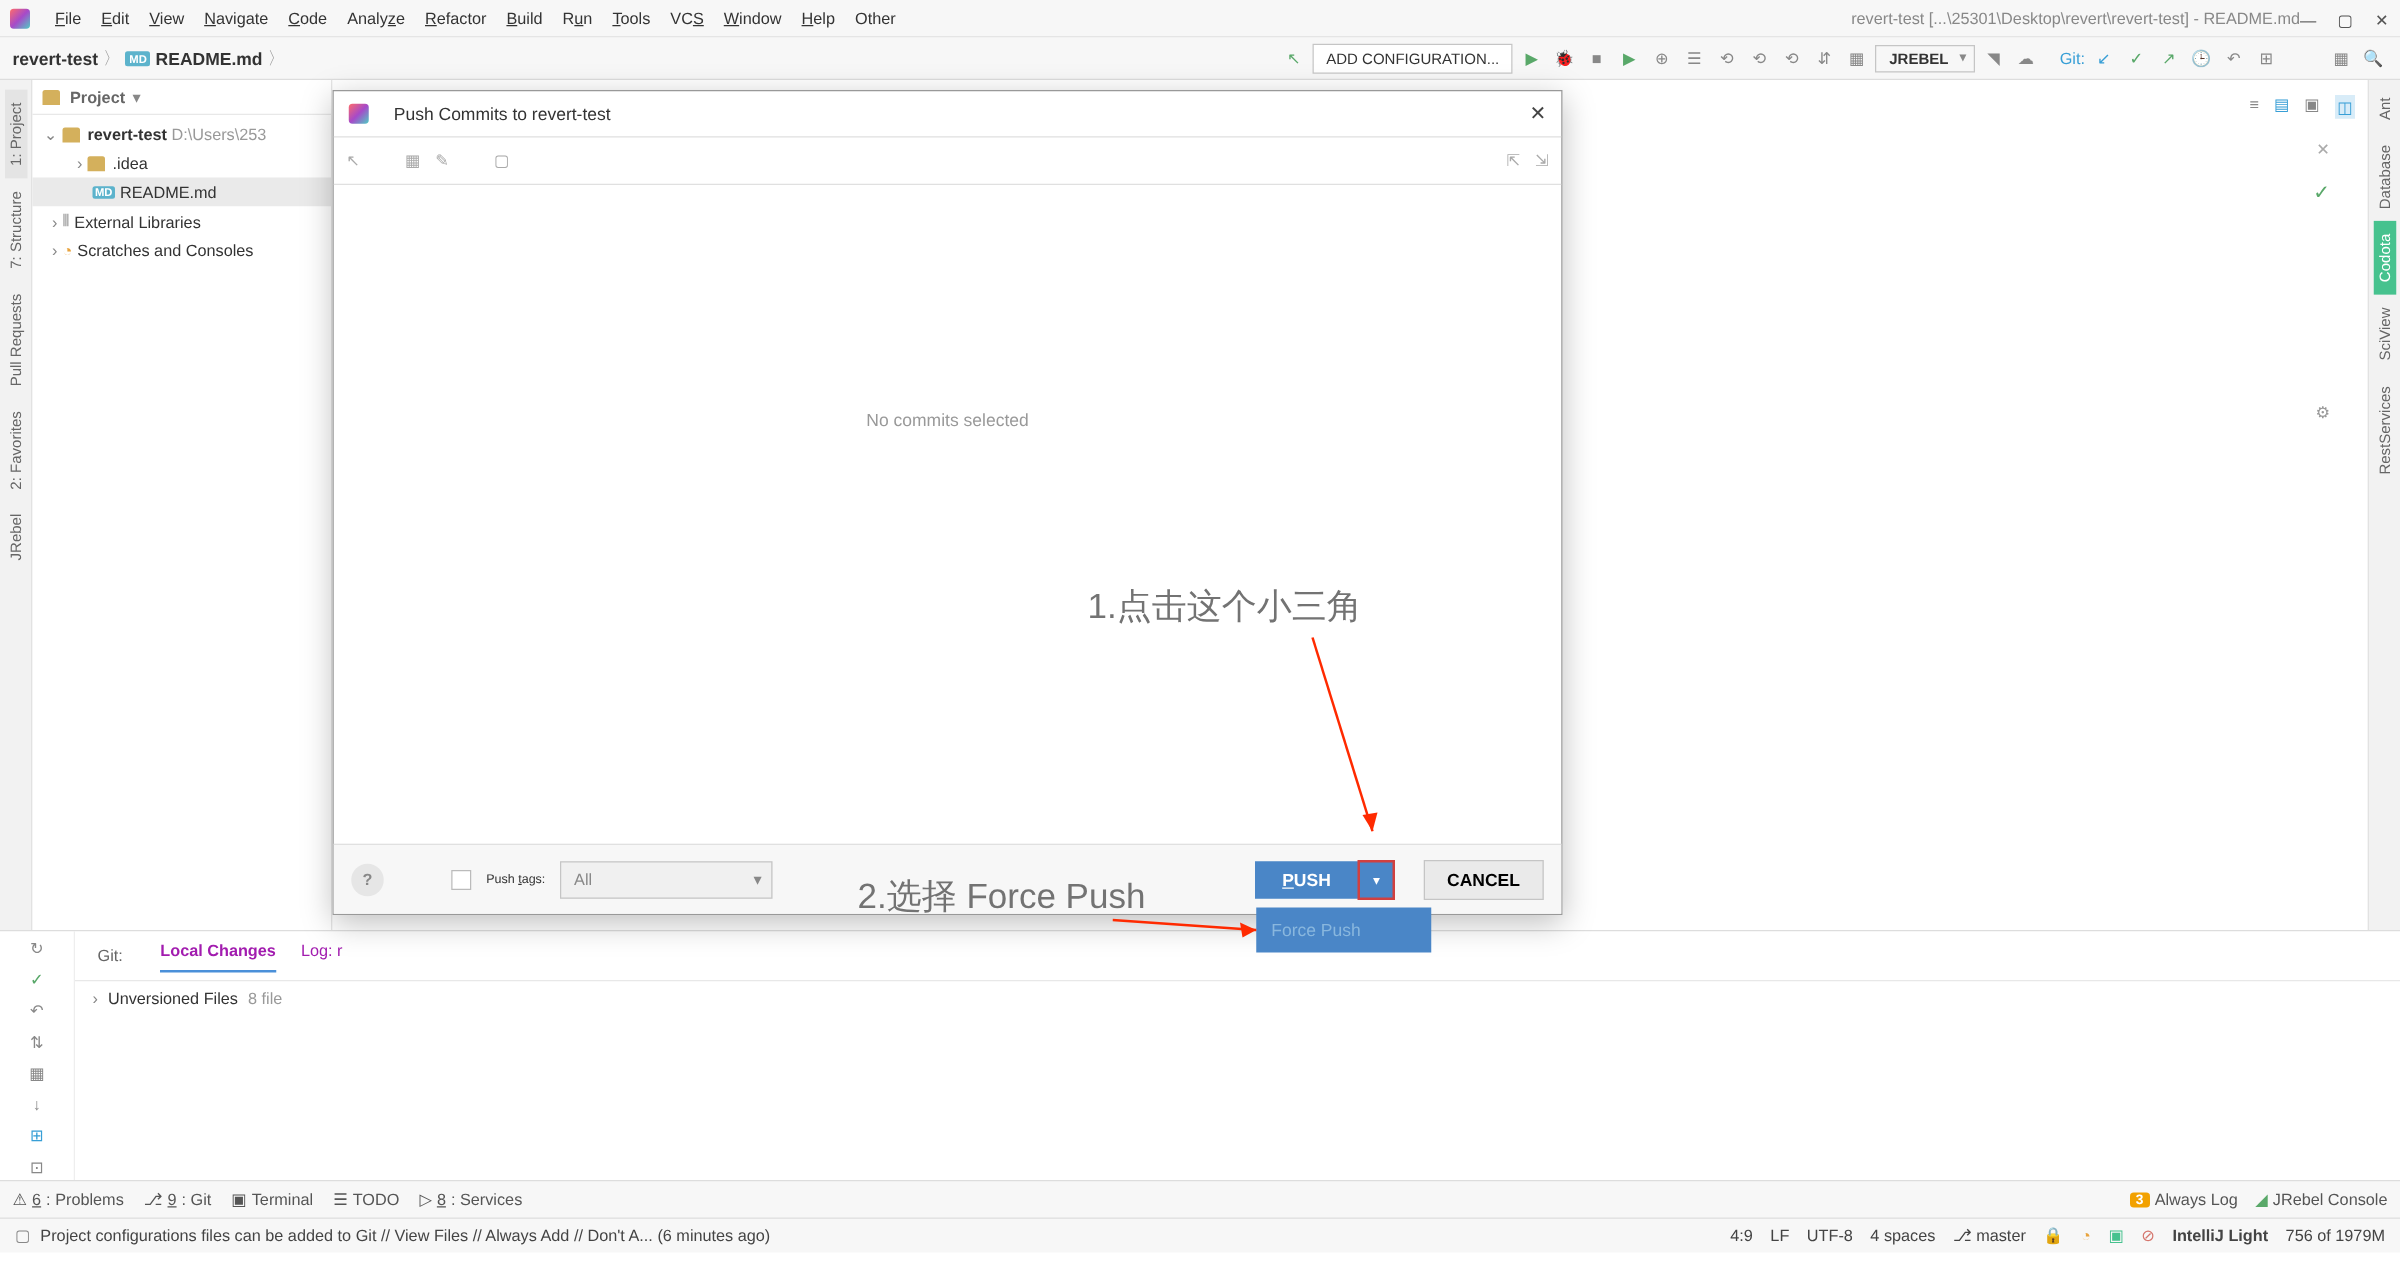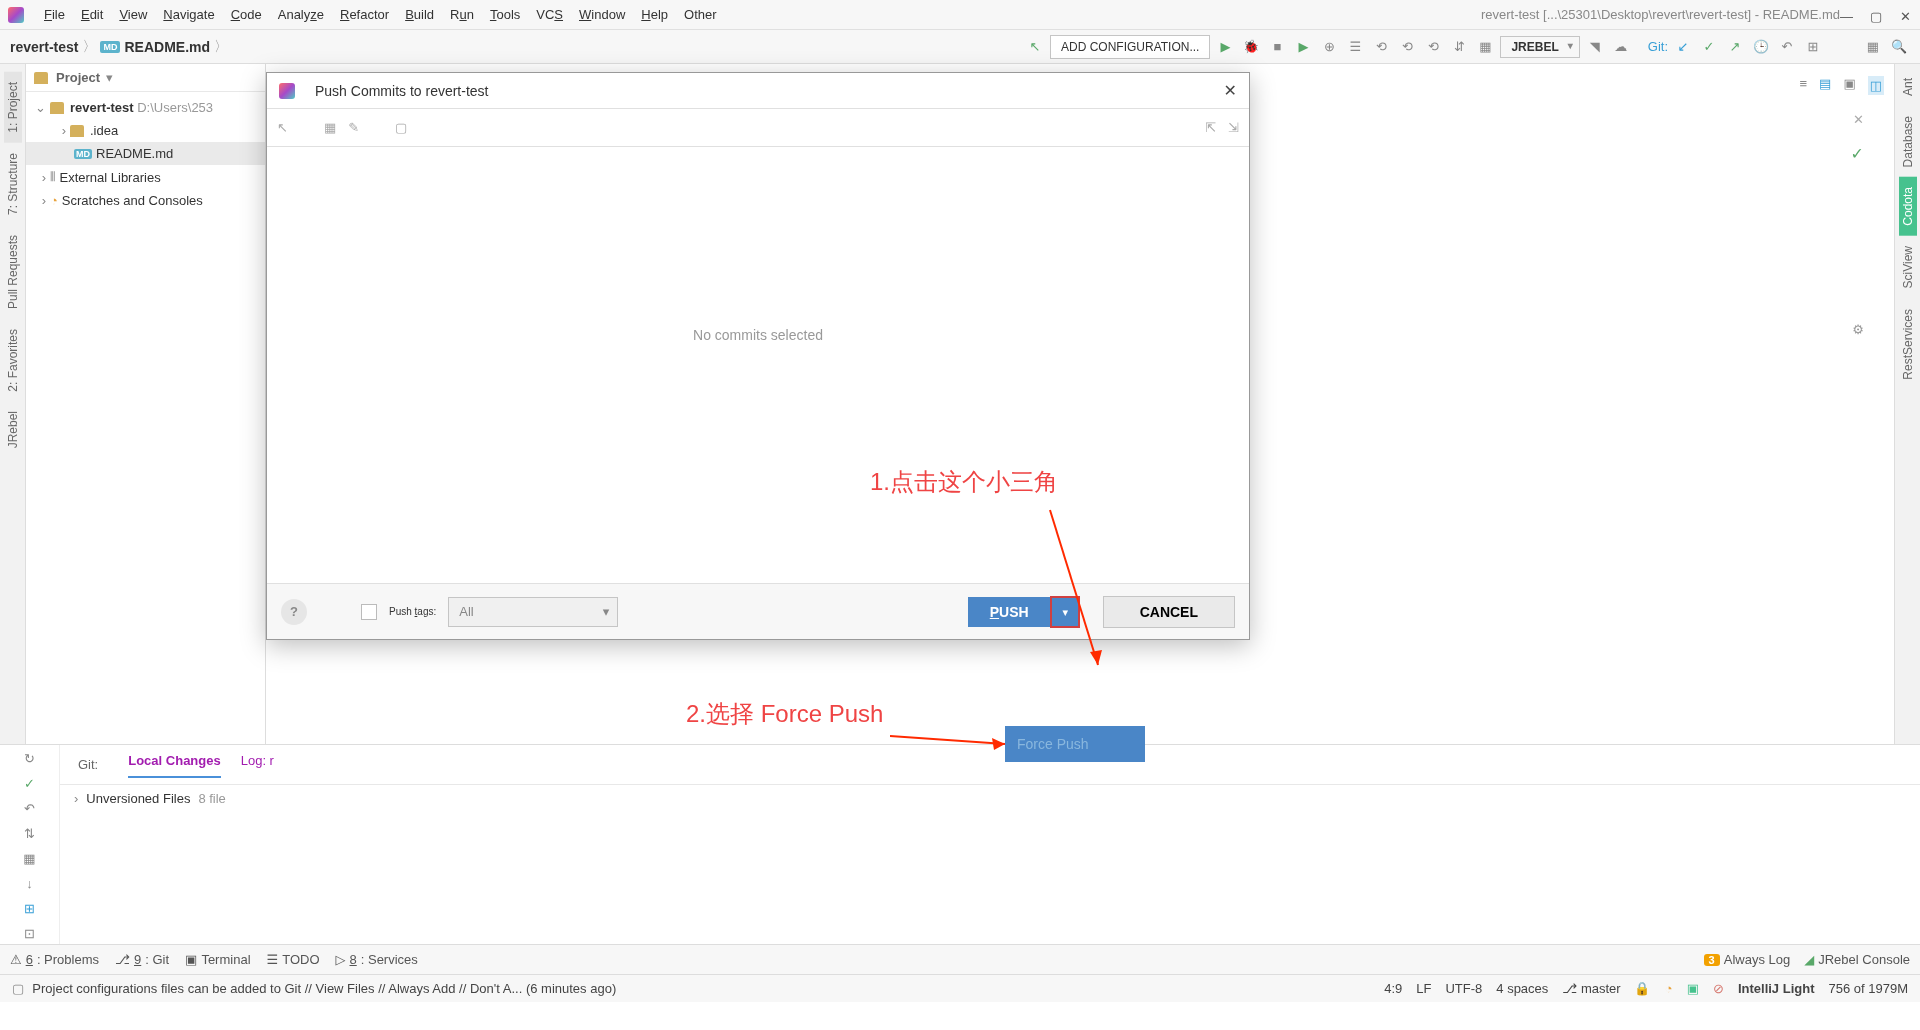--- a/index.html
+++ b/index.html
@@ -81,21 +81,21 @@
 .bottom-right { margin-left: auto; display: flex; gap: 14px; align-items: center; }
 .event-badge { background: #f2a100; color: #fff; border-radius: 3px; padding: 0 5px; font-size: 11px; font-weight: bold; }
 
 
 .status-line { display: flex; align-items: center; height: 28px; border-top: 1px solid #ddd; background: #f7f7f7; padding: 0 12px; font-size: 13px; color: #444; }
 .status-msg { flex: 1; }
 .status-right { display: flex; gap: 14px; align-items: center; }
 .status-right .item { white-space: nowrap; }
 
 
-.dialog { position: absolute; left: 266px; top: 72px; width: 984px; height: 568px; background: #fff; border: 1px solid #999; box-shadow: 0 6px 24px rgba(0,0,0,0.25); display: flex; flex-direction: column; }
+.dialog { position: absolute; left: 266px; top: 72px; width: 984px; height: 660px; background: #fff; border: 1px solid #999; box-shadow: 0 6px 24px rgba(0,0,0,0.25); display: flex; flex-direction: column; }
 .dlg-title { display: flex; align-items: center; padding: 8px 12px; gap: 8px; font-size: 14px; }
 .dlg-close { margin-left: auto; cursor: pointer; font-size: 16px; color: #444; }
 .dlg-body { flex: 1; display: flex; border-top: 1px solid #e0e0e0; }
 .dlg-left { flex: 1; padding: 14px 14px; border-right: 1px solid #e0e0e0; }
 .branch-line { font-size: 14px; color: #333; }
 .branch-line .arrow { color: #888; margin: 0 6px; }
 .branch-line .link { color: #2e77bd; cursor: pointer; }
 .dlg-right { flex: 1; display: flex; flex-direction: column; }
 .dlg-right-toolbar { height: 38px; border-bottom: 1px solid #e0e0e0; display: flex; align-items: center; padding: 0 10px; gap: 12px; color: #aaa; }
 .dlg-right-body { flex: 1; display: flex; align-items: flex-start; justify-content: center; padding-top: 180px; color: #999; font-size: 14px; }
@@ -104,27 +104,27 @@
 .checkbox { width: 16px; height: 16px; border: 1px solid #bbb; background: #fff; }
 .push-tags-label { font-size: 10px; }
 .tags-select { width: 170px; height: 30px; border: 1px solid #c5c5c5; background: #f0f0f0; display: flex; align-items: center; padding: 0 10px; color: #888; position: relative; }
 .tags-select::after { content:"▾"; position:absolute; right:8px; }
 .dlg-footer-spacer { flex: 1; }
 .push-btn-group { display: flex; }
 .push-btn { background: #4a86c7; color: #fff; padding: 7px 22px; font-size: 14px; font-weight: bold; border: none; cursor: pointer; }
 .push-btn u { text-decoration: underline; }
 .push-drop { background: #4a86c7; color: #fff; width: 28px; border: none; border-left: 1px solid #3a76b7; cursor: pointer; position: relative; outline: 2px solid #d04040; outline-offset: -1px; }
 .push-drop::after { content: "▾"; font-size: 11px; }
-.cancel-btn { background: #eaeaea; border: 1px solid #c5c5c5; padding: 7px 36px; font-size: 14px; font-weight: bold; cursor: pointer; margin-left: 12px; }
+.cancel-btn { background: #eaeaea; border: 1px solid #c5c5c5; padding: 7px 18px; font-size: 14px; font-weight: bold; cursor: pointer; margin-left: 12px; }
 
 
 .force-push-menu { position: absolute; left: 1005px; top: 726px; width: 140px; height: 36px; background: #4a86c7; color: #89b7de; display: flex; align-items: center; padding: 0 12px; font-size: 14px; }
 
 
-.anno { position: absolute; color: #ef4444; font-size: 24px; pointer-events: none; font-weight: normal; }
+.anno { position: absolute; color: #737373; font-size: 28px; pointer-events: none; font-weight: normal; }
 .anno1 { left: 870px; top: 466px; }
 .anno2 { left: 686px; top: 698px; }
 .arrow-svg { position: absolute; pointer-events: none; }
 </style>
 </head>
 <body>
 
 <div class="menubar">
   <div class="app-icon"></div>
   <span class="menu-item"><u>F</u>ile</span>

